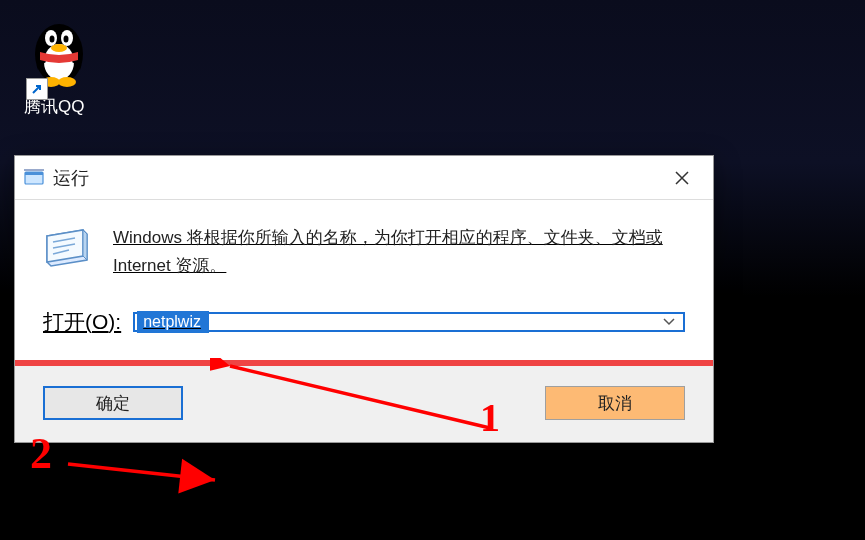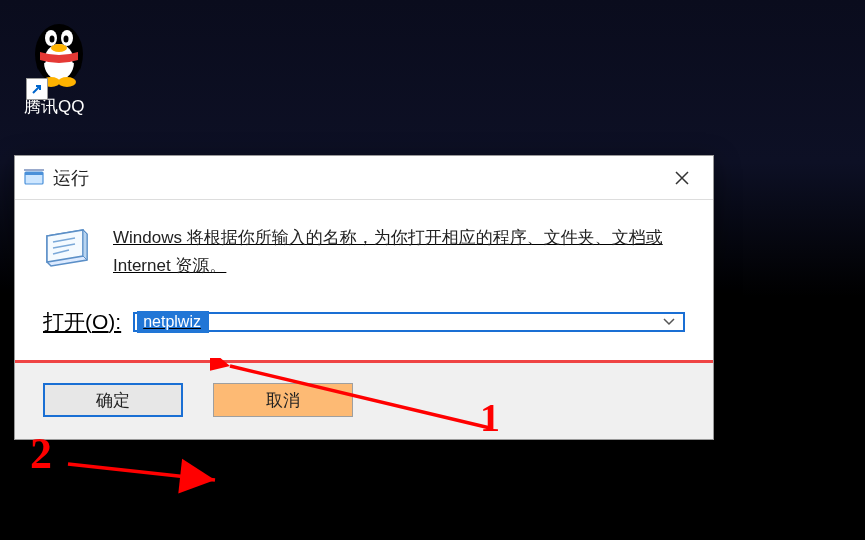--- a/index.html
+++ b/index.html
@@ -81,22 +81,22 @@
   font-size: 16px; margin: 2px;
   min-width: 72px; max-width: max-content;
 }
 .combo .chev {
   position: absolute; right: 8px; top: 50%; transform: translateY(-50%);
   color: #555; font-size: 12px;
 }
 .button-bar {
   background: #f0f0f0;
   padding: 20px 28px 22px;
-  display: flex; justify-content: flex-start; gap: 30px;
-  border-top: 3px solid #ef4444;
+  display: flex; justify-content: space-between; gap: 30px;
+  border-top: 6px solid #ef4444;
 }
 .btn {
   width: 140px; height: 34px;
   background: #fdba74;
   border: 1px solid #9f9f9f;
   font-size: 17px; color: #222;
   display: flex; align-items: center; justify-content: center;
 }
 .btn.default {
   border: 2px solid #1a6fd4;

